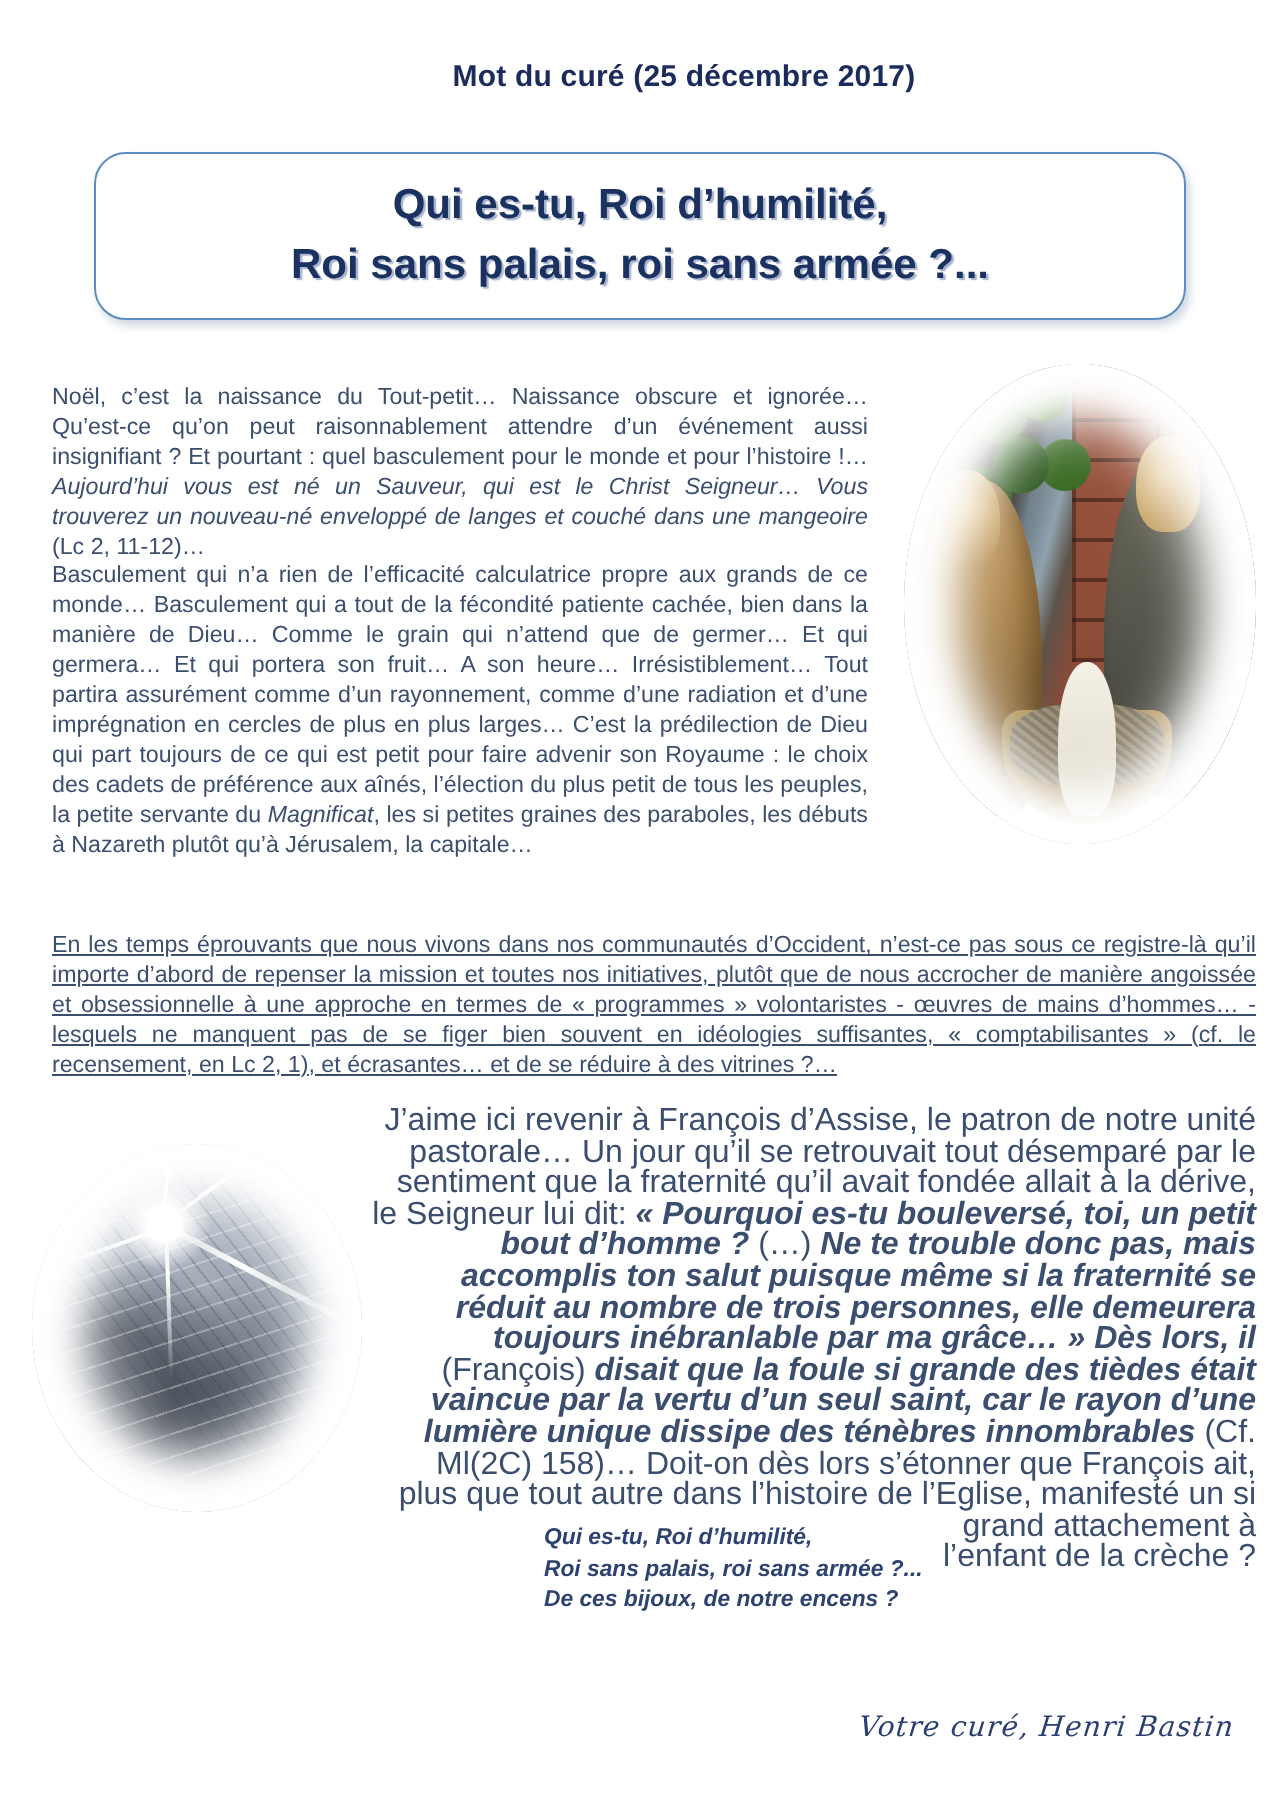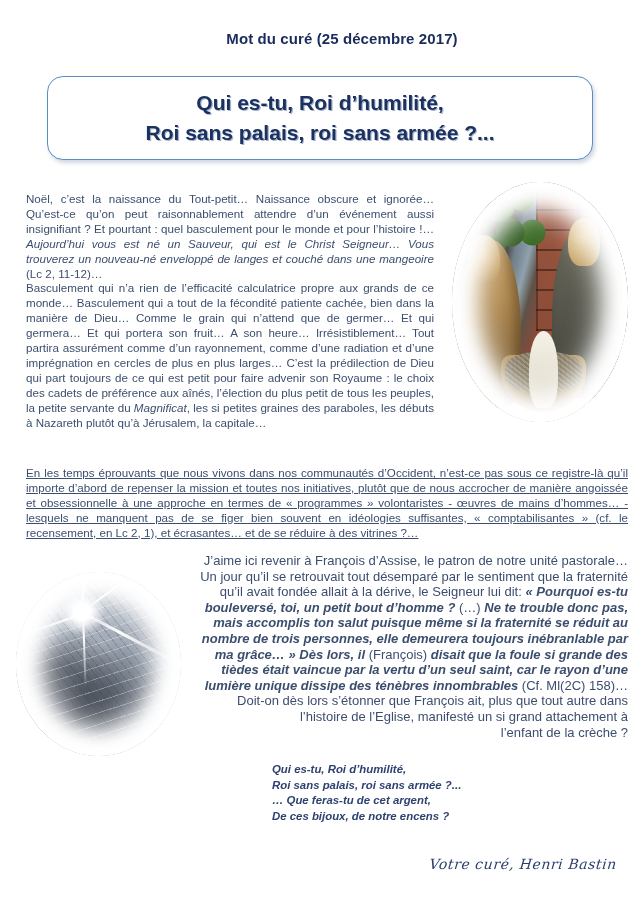--- a/index.html
+++ b/index.html
@@ -262,21 +262,21 @@
     line-height: 14.9px;
     text-align: justify;
     color: #3c4e6e;
     text-decoration: underline;
   }
   .para-francois {
     position: absolute;
     left: 186px;
     top: 553px;
     width: 442px;
-    font-size: 13px;
+    font-size: 16px;
     line-height: 15.6px;
     text-align: right;
     color: #3c4e6e;
   }
   .para-francois .last-line {
     display: block;
     text-align: right;
   }
   .poem {
     position: absolute;
@@ -360,19 +360,18 @@
   </div>
 
   <div class="para-francois">
     <span>J’aime ici revenir à François d’Assise, le patron de notre unité pastorale… Un jour qu’il se retrouvait tout désemparé par le sentiment que la fraternité qu’il avait fondée allait à la dérive, le Seigneur lui dit: </span><span class="bi">« Pourquoi es-tu bouleversé, toi, un petit bout d’homme ?</span><span> (…) </span><span class="bi">Ne te trouble donc pas, mais accomplis ton salut puisque même si la fraternité se réduit au nombre de trois personnes, elle demeurera toujours inébranlable par ma grâce… » Dès lors, il</span><span> (François) </span><span class="bi">disait que la foule si grande des tièdes était vaincue par la vertu d’un seul saint, car le rayon d’une lumière unique dissipe des ténèbres innombrables</span><span> (Cf. Ml(2C) 158)… Doit-on dès lors s’étonner que François ait, plus que tout autre dans l’histoire de l’Eglise, manifesté un si grand attachement à</span>
     <span class="last-line">l’enfant de la crèche ?</span>
   </div>
 
   <div class="poem">
     <div>Qui es-tu, Roi d’humilité,</div>
     <div>Roi sans palais, roi sans armée ?...</div>
-    <div>… Que feras-tu de cet argent,</div>
     <div>De ces bijoux, de notre encens ?</div>
   </div>
 
   <div class="signature">Votre curé, Henri Bastin</div>
 
 </div>
 
 </body></html>

